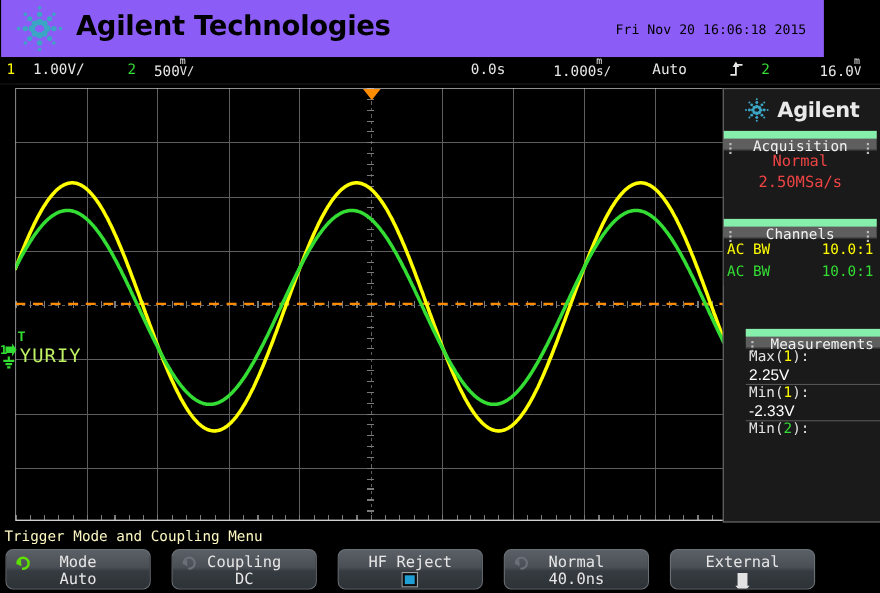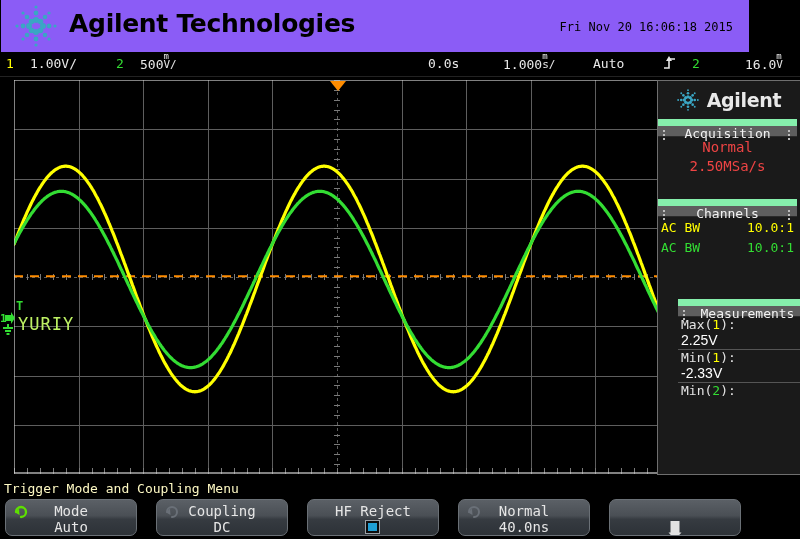--- a/index.html
+++ b/index.html
@@ -561,20 +561,21 @@
         <svg width="16" height="16" viewBox="0 0 16 16">
           <path d="M3 8 A5 5 0 1 1 8 13" stroke="#6a7078" stroke-width="2" fill="none" stroke-linecap="round"></path>
           <path d="M6 4.5 L2.2 8.5 L6.5 11 Z" fill="#6a7078"></path>
         </svg>
       </div>
       <div class="key-title">Normal</div>
       <div class="key-sub">40.0ns</div>
     </div>
 
     <div class="key">
+      <div class="key-title">External</div>
       <div class="downarrow">
         <svg width="30" height="14" viewBox="0 0 30 14">
           <path d="M4 2 L20 2 L20 0 L27 6.5 L20 13 L20 11 L4 11 Z" fill="#e2e2e2" transform="rotate(90 15 6.5)"></path>
         </svg>
       </div>
     </div>
 
   </div>
 
 </div>

